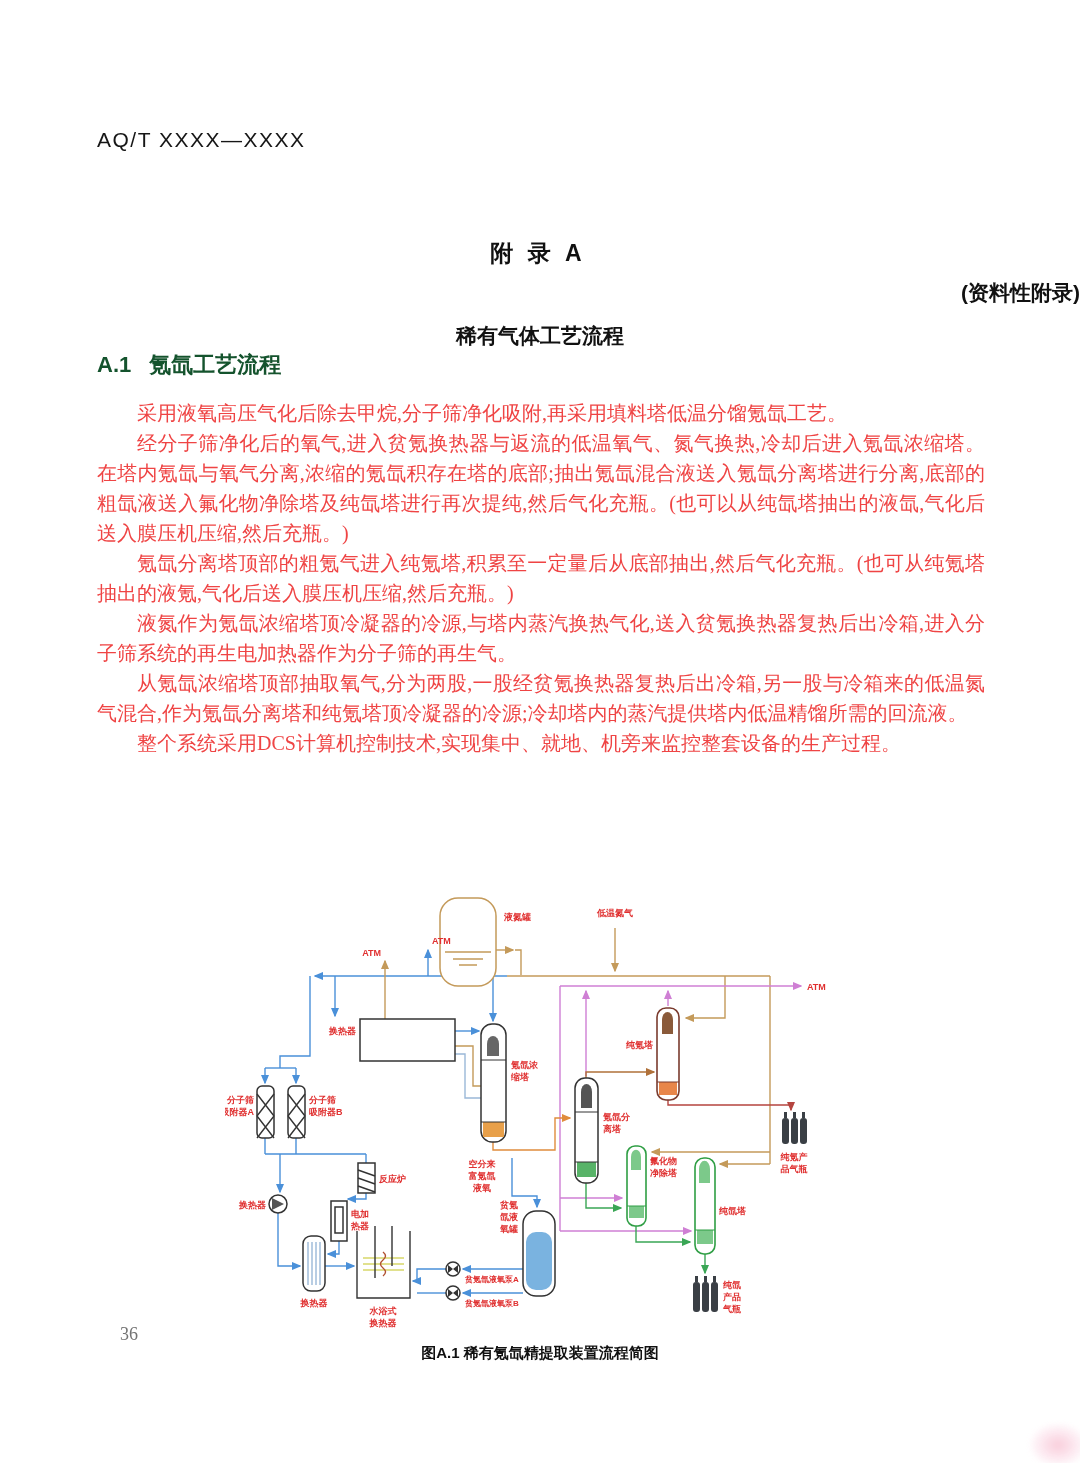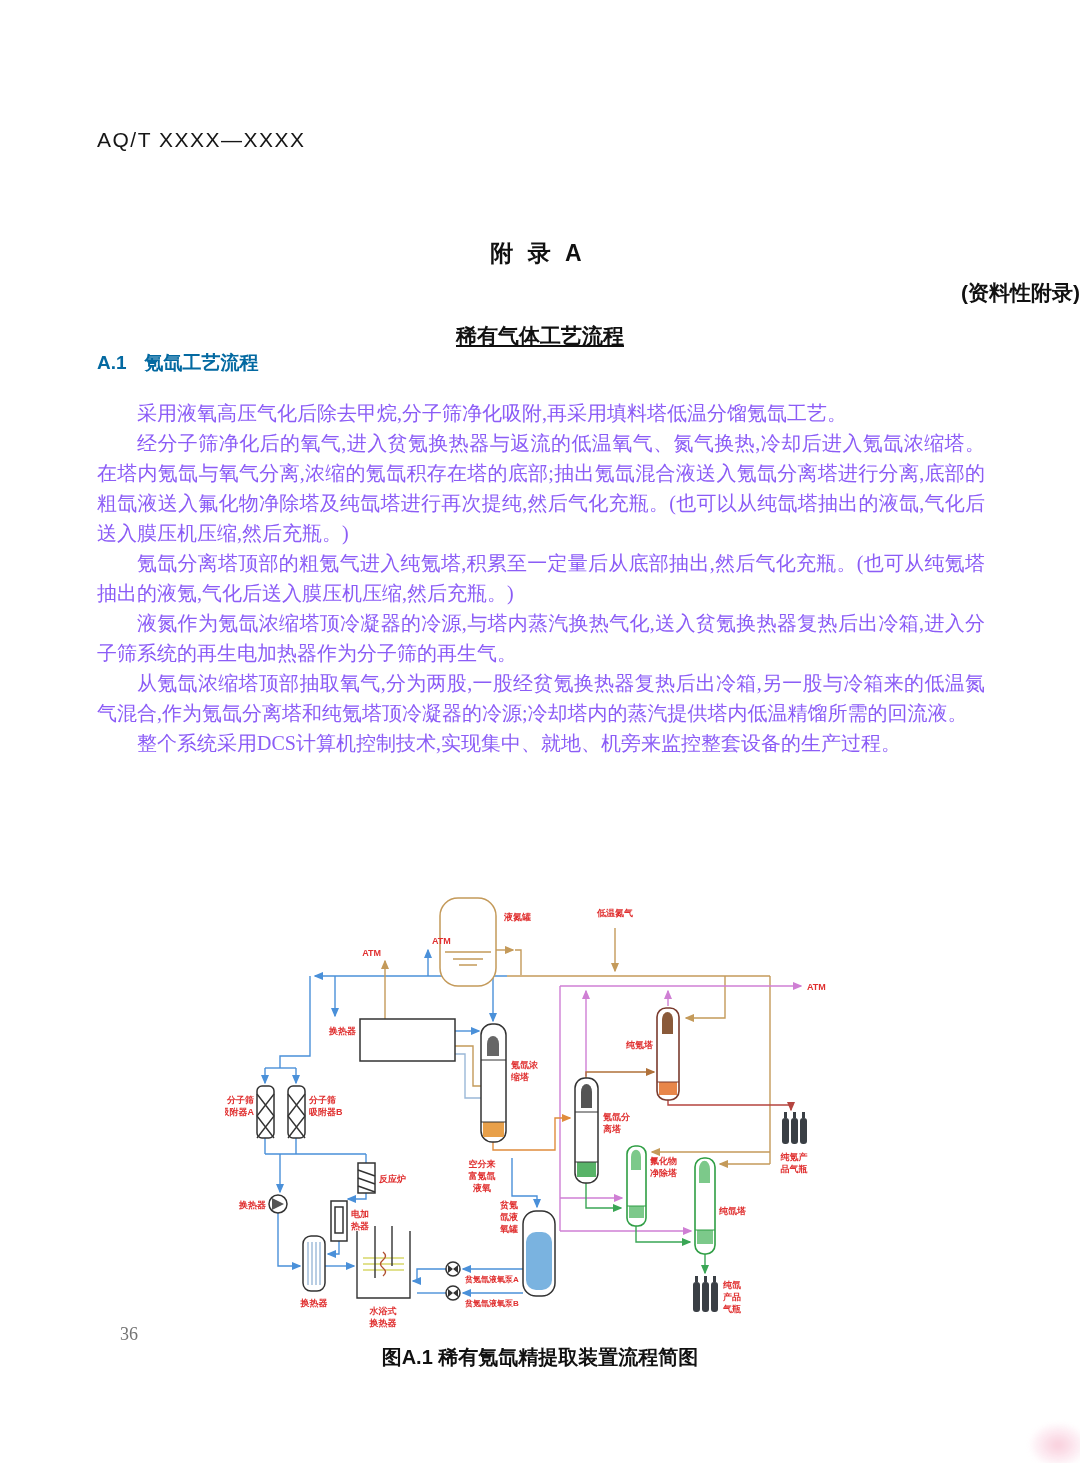--- a/index.html
+++ b/index.html
@@ -4,29 +4,29 @@
 <style>
   html,body{margin:0;padding:0;background:#ffffff;}
   #page{position:relative;width:1080px;height:1463px;background:#ffffff;overflow:hidden;
         font-family:"Liberation Serif",serif;color:#1a1a1a;}
   .header{position:absolute;left:97px;top:128px;font-family:"Liberation Sans",sans-serif;
           font-size:21px;letter-spacing:1.5px;color:#161616;}
   .title-block{position:absolute;left:0;top:238px;width:1080px;text-align:center;
                font-family:"Liberation Sans",sans-serif;font-weight:bold;color:#111;}
   .t1{font-size:23px;letter-spacing:4px;margin:0 4px 10px 0;}
   .t2{font-size:21px;margin:0 0 9px 0;text-align:right;}
-  .t3{font-size:21px;margin:15px;text-decoration:underline;}
+  .t3{font-size:21px;margin:15px;}
   .section-heading{position:absolute;left:97px;top:350px;font-family:"Liberation Sans",sans-serif;
-                   font-weight:bold;font-size:19px;color:#0369a1;}
+                   font-weight:bold;font-size:22px;color:#14532d;}
   .section-heading .num{margin-right:18px;}
   .body-text{position:absolute;left:97px;top:398px;width:888px;font-size:20px;line-height:30px;
-             text-align:justify;color:#8b5cf6;}
+             text-align:justify;color:#ef4444;}
   .body-text p{margin:0;text-indent:2em;}
   .figure-caption{position:absolute;left:0;top:1344px;width:1080px;text-align:center;
-                  font-family:"Liberation Sans",sans-serif;font-weight:bold;font-size:20px;color:#111;}
+                  font-family:"Liberation Sans",sans-serif;font-weight:bold;font-size:15px;color:#111;}
   .page-num{position:absolute;left:120px;top:1324px;font-size:18px;color:#737373;}
   .smudge{position:absolute;right:-8px;top:1422px;width:60px;height:46px;border-radius:50%;
           background:radial-gradient(closest-side,#f5a8c0,#fbd9e6 60%,rgba(255,255,255,0));
           opacity:.55;filter:blur(2px);}
   svg.diagram{position:absolute;left:225px;top:886px;}
   
   .ln{fill:none;stroke-width:1.4;stroke-linecap:butt;stroke-linejoin:miter;}
   .sB{stroke:#4a90d9;} .sT{stroke:#c49a5a;} .sM{stroke:#cf7fd4;} .sG{stroke:#3aa655;}
   .sO{stroke:#e08c3c;} .sBr{stroke:#b0713a;} .sR{stroke:#b5443f;} .sL{stroke:#9bb8d8;}
   .vK{stroke:#333;fill:#fff;stroke-width:1.5;}

